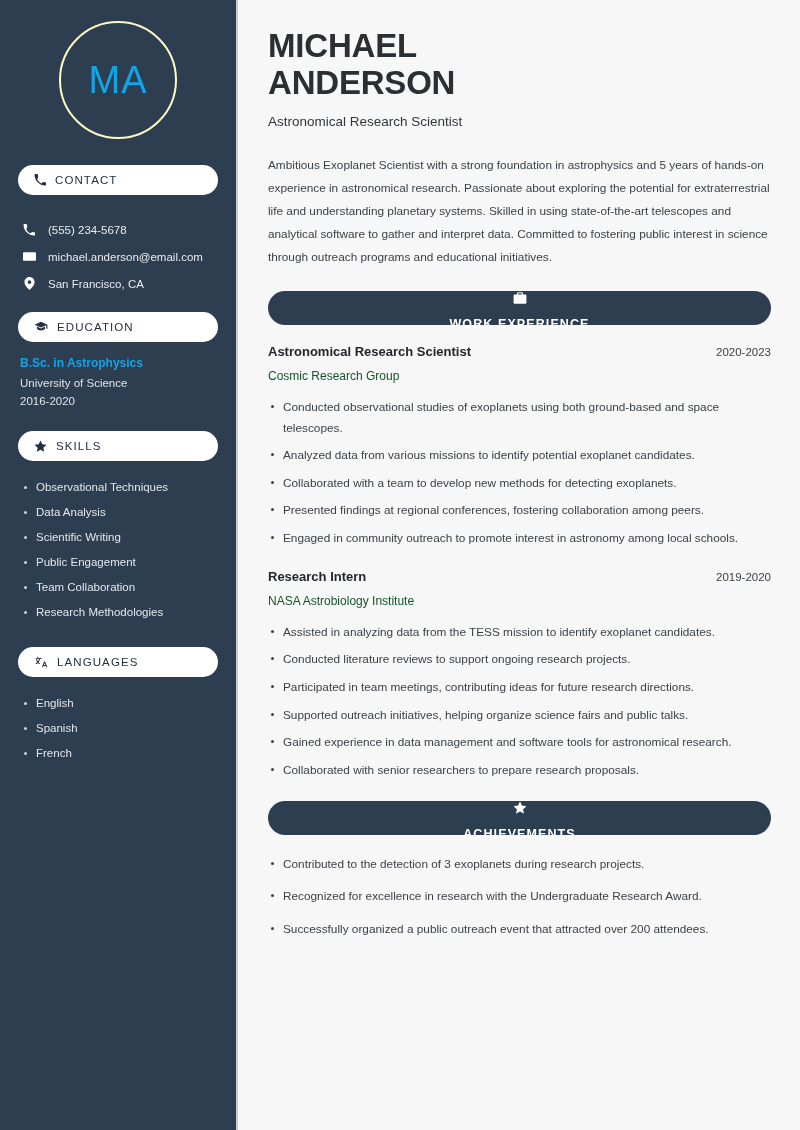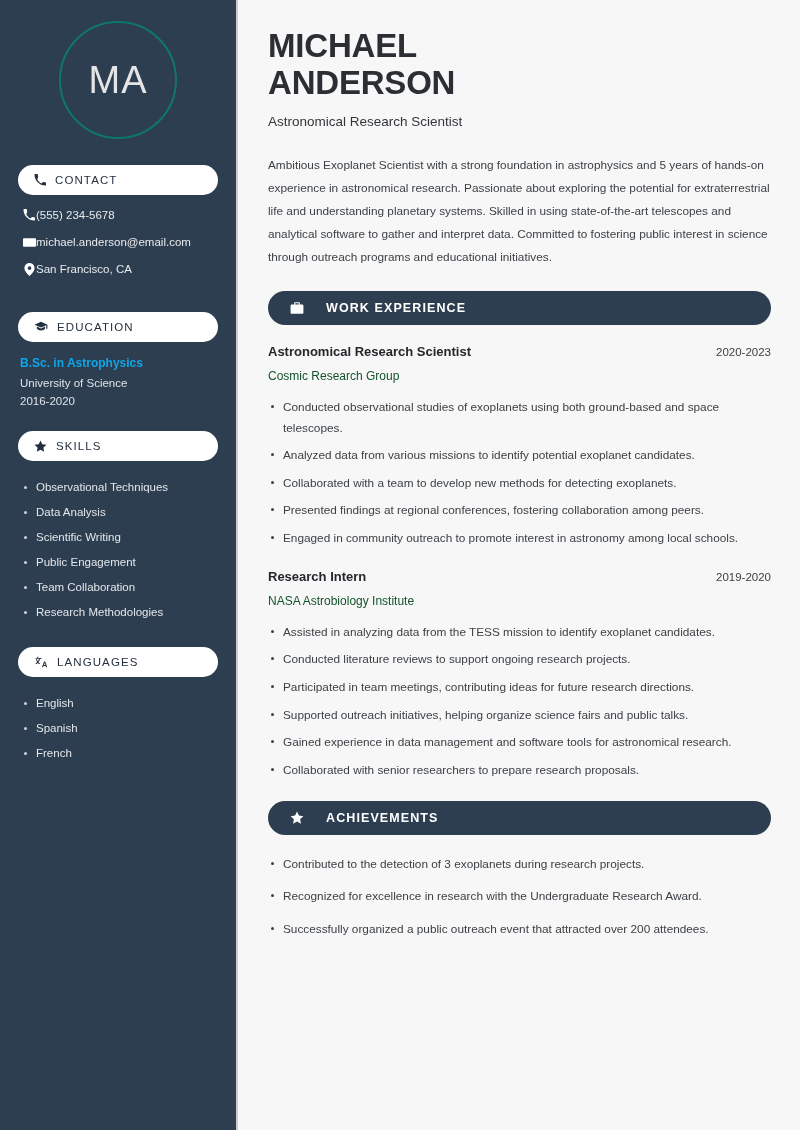--- a/index.html
+++ b/index.html
@@ -34,28 +34,28 @@
   .avatar-wrap {
     display: flex;
     justify-content: center;
     margin-top: 21px;
     margin-bottom: 26px;
   }
   .avatar {
     width: 118px;
     height: 118px;
     border-radius: 50%;
-    border: 2px solid #0f766e;
+    border: 2px solid #fef9c3;
     display: flex;
     align-items: center;
     justify-content: center;
     font-size: 38px;
     font-weight: 400;
     letter-spacing: 1px;
-    color: #e5e5e5;
+    color: #0ea5e9;
     font-family: "Liberation Sans", sans-serif;
   }
 
   .pill {
     background: #ffffff;
     color: #2d3e50;
     border-radius: 999px;
     height: 30px;
     display: flex;
     align-items: center;
@@ -68,21 +68,22 @@
     font-weight: normal;
     letter-spacing: 1.1px;
     color: #24303f;
   }
   .pill .ic { display: flex; align-items: center; }
   .pill svg { display: block; }
 
   .contact-list { margin-bottom: 22px; }
   .contact-row {
     display: flex;
-    align-items: flex-start;
+    align-items: flex-end;
+    gap: 12px;
     padding: 0 4px;
     height: 27px;
     font-size: 11.5px;
     color: #e8eaed;
   }
   .contact-row .ic {
     width: 14px;
     display: flex;
     justify-content: center;
     align-items: center;
@@ -154,22 +155,23 @@
     margin-bottom: 22px;
   }
 
   .section-bar {
     background: #2d3e50;
     border-radius: 999px;
     height: 34px;
     display: flex;
     align-items: center;
     padding: 0 22px;
-    gap: 22px;
+    gap: 12px;
     margin-bottom: 19px;
+    flex-direction: column;
   }
   .section-bar .bar-label {
     font-size: 12.5px;
     font-weight: bold;
     letter-spacing: 1.1px;
     color: #ffffff;
   }
   .section-bar .ic { display: flex; align-items: center; }
 
   .job { margin-bottom: 6px; }

